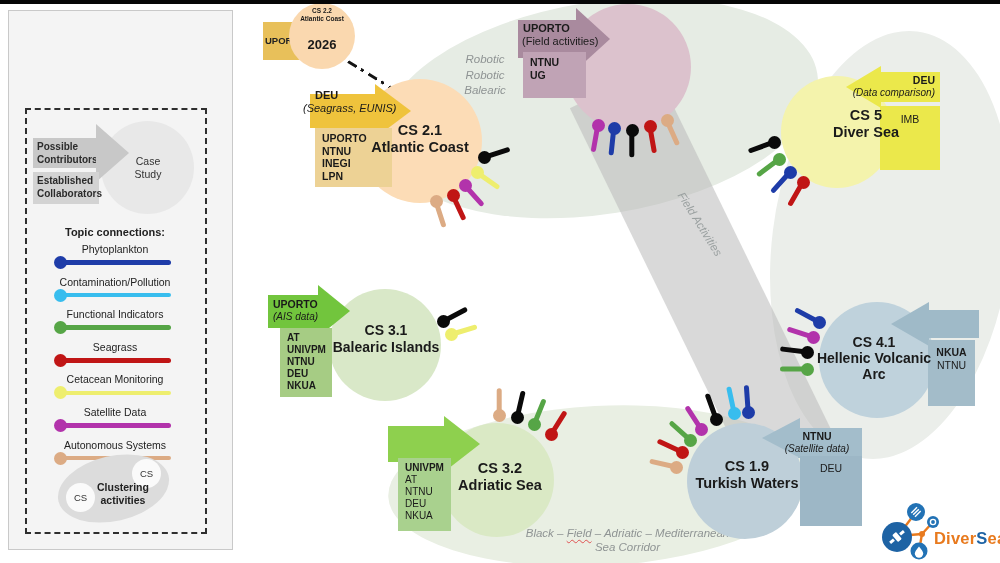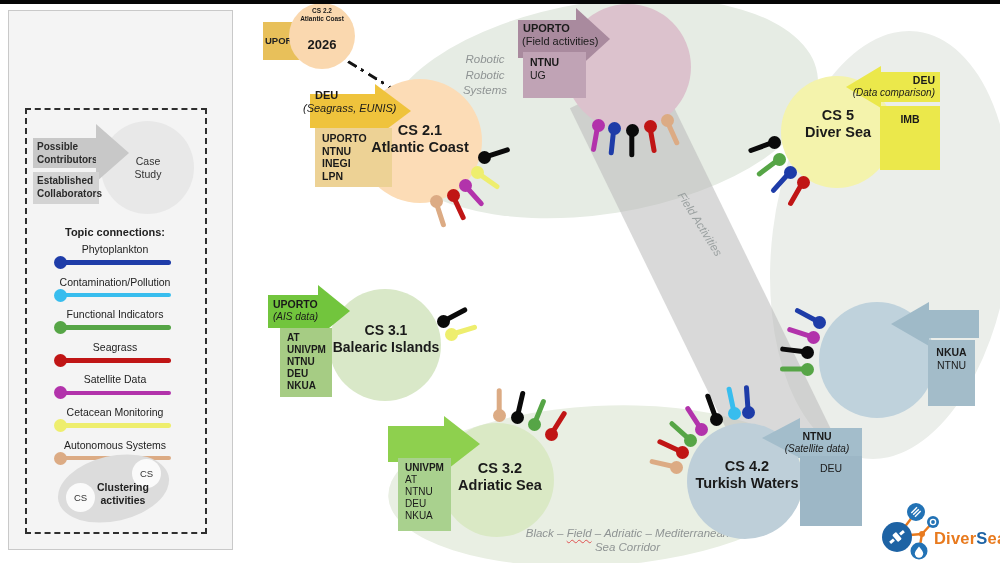--- a/index.html
+++ b/index.html
@@ -49,21 +49,21 @@
   .c-cs31{left:329px;top:289px;width:112px;height:112px;background:#d9e8c8;}
   .c-cs32{left:440px;top:423px;width:114px;height:114px;background:#dae9c5;}
   .c-cs42{left:687px;top:423px;width:116px;height:116px;background:#becfd9;}
   .c-cs41{left:819px;top:302px;width:116px;height:116px;background:#bfd2dc;}
 
   
   .ctitle{text-align:center;font-weight:700;color:#1a1a1a;transform:translate(-50%,-50%);white-space:nowrap;}
   .t-cs22{left:322px;top:30px;font-size:6.5px;line-height:1.3;}
   .t-cs21{left:420px;top:139px;font-size:14.5px;line-height:1.18;}
   .t-cs1{left:632px;top:62px;font-size:15px;line-height:1.18;}
-  .t-cs5{left:838px;top:124px;font-size:14.5px;line-height:1.18;}
+  .t-cs5{left:866px;top:124px;font-size:14.5px;line-height:1.18;}
   .t-cs31{left:386px;top:339px;font-size:14px;line-height:1.18;}
   .t-cs32{left:500px;top:477px;font-size:14.5px;line-height:1.18;}
   .t-cs42{left:747px;top:475px;font-size:14.5px;line-height:1.18;}
   .t-cs41{left:874px;top:358px;font-size:14px;line-height:1.15;}
   .year{font-size:13px;font-weight:700;margin-top:13px;}
 
   
   .ab{position:absolute;} .ah{position:absolute;width:0;height:0;}
   .ab-cs22{left:263px;top:22px;width:44px;height:38px;background:#e8c05a;}
   .ah-cs22{left:307px;top:17px;border-top:24px solid transparent;border-bottom:24px solid transparent;border-left:24px solid #e8c05a;}
@@ -123,21 +123,21 @@
 
 <div class="stage">
 
   <div class="abs bgA"></div>
   <div class="abs bgB"></div>
   <div class="abs bgC"></div>
   <div class="abs band"></div>
   <div class="abs bgtext nra">
       <div>Robotic</div>
       <div>Robotic</div>
-      <div>Systems</div>
+      <div>Balearic</div>
     </div>
   <div class="abs bgtext fa">Field Activities</div>
   <div class="abs corridor">
     <div><span>Black – </span><span class="misspell">Field</span><span> – Adriatic – Mediterranean</span></div>
     <div>Sea Corridor</div>
   </div>
 
   <div class="abs dashdot"></div>
   <div class="ab ab-cs22"></div>
   <div class="ah ah-cs22"></div>
@@ -169,29 +169,29 @@
       <div style="font-weight: 700;">INEGI</div>
       <div style="font-weight: 700;">LPN</div>
     </div>
 
   <div class="ab ab-cs1"></div>
   <div class="ah ah-cs1"></div>
   <div class="abs al-cs1">UPORTO</div>
   <div class="abs as-cs1">(Field activities)</div>
   <div class="orgbox box-cs1">
       <div style="font-weight: 700;">NTNU</div>
-      <div style="font-weight: 400;">UG</div>
+      <div style="font-weight: 700;">UG</div>
     </div>
 
   <div class="ab ab-cs5"></div>
   <div class="ah ah-cs5"></div>
   <div class="abs al-cs5">DEU</div>
   <div class="abs as-cs5">(Data comparison)</div>
   <div class="orgbox box-cs5">
-      <div style="font-weight: 700;">IMB</div>
+      <div style="font-weight: 400;">IMB</div>
     </div>
 
   <div class="ab ab-cs31"></div>
   <div class="ah ah-cs31"></div>
   <div class="abs al-cs31">UPORTO</div>
   <div class="abs as-cs31">(AIS data)</div>
   <div class="orgbox box-cs31">
       <div style="font-weight: 700;">AT</div>
       <div style="font-weight: 700;">UNIVPM</div>
       <div style="font-weight: 700;">NTNU</div>
@@ -234,22 +234,27 @@
     </div>
   <div class="abs ctitle t-cs31">
       <div>CS 3.1</div>
       <div>Balearic Islands</div>
     </div>
   <div class="abs ctitle t-cs32">
       <div>CS 3.2</div>
       <div>Adriatic Sea</div>
     </div>
   <div class="abs ctitle t-cs42">
-      <div>CS 4.2</div>
+      <div>CS 1.9</div>
       <div>Turkish Waters</div>
+    </div>
+  <div class="abs ctitle t-cs41">
+      <div>CS 4.1</div>
+      <div>Hellenic Volcanic</div>
+      <div>Arc</div>
     </div>
 
   <div id="pin-layer">
       <div class="pin" style="left: 477.5px; top: 150.5px;">
         <div class="stem" style="background: rgb(10, 10, 10); transform: rotate(-18deg);"></div>
         <div class="head" style="background: rgb(10, 10, 10);"></div>
       </div>
       <div class="pin" style="left: 470.5px; top: 165.5px;">
         <div class="stem" style="background: rgb(238, 238, 110); transform: rotate(35deg);"></div>
         <div class="head" style="background: rgb(238, 238, 110);"></div>
@@ -412,31 +417,31 @@
         </div>
       </div>
       <div class="topic-item">
         <div class="topic-label">Seagrass</div>
         <div class="topic-line">
           <span class="bar" style="background: rgb(192, 21, 21);"></span>
           <span class="dot" style="background: rgb(192, 21, 21);"></span>
         </div>
       </div>
       <div class="topic-item">
+        <div class="topic-label">Cetacean Monitoring</div>
+        <div class="topic-line">
+          <span class="bar" style="background: rgb(238, 238, 110);"></span>
+          <span class="dot" style="background: rgb(238, 238, 110);"></span>
+        </div>
+      </div>
+      <div class="topic-item">
         <div class="topic-label">Satellite Data</div>
         <div class="topic-line">
           <span class="bar" style="background: rgb(178, 51, 171);"></span>
           <span class="dot" style="background: rgb(178, 51, 171);"></span>
-        </div>
-      </div>
-      <div class="topic-item">
-        <div class="topic-label">Cetacean Monitoring</div>
-        <div class="topic-line">
-          <span class="bar" style="background: rgb(238, 238, 110);"></span>
-          <span class="dot" style="background: rgb(238, 238, 110);"></span>
         </div>
       </div>
       <div class="topic-item">
         <div class="topic-label">Autonomous Systems</div>
         <div class="topic-line">
           <span class="bar" style="background: rgb(220, 171, 132);"></span>
           <span class="dot" style="background: rgb(220, 171, 132);"></span>
         </div>
       </div>
     </div>

